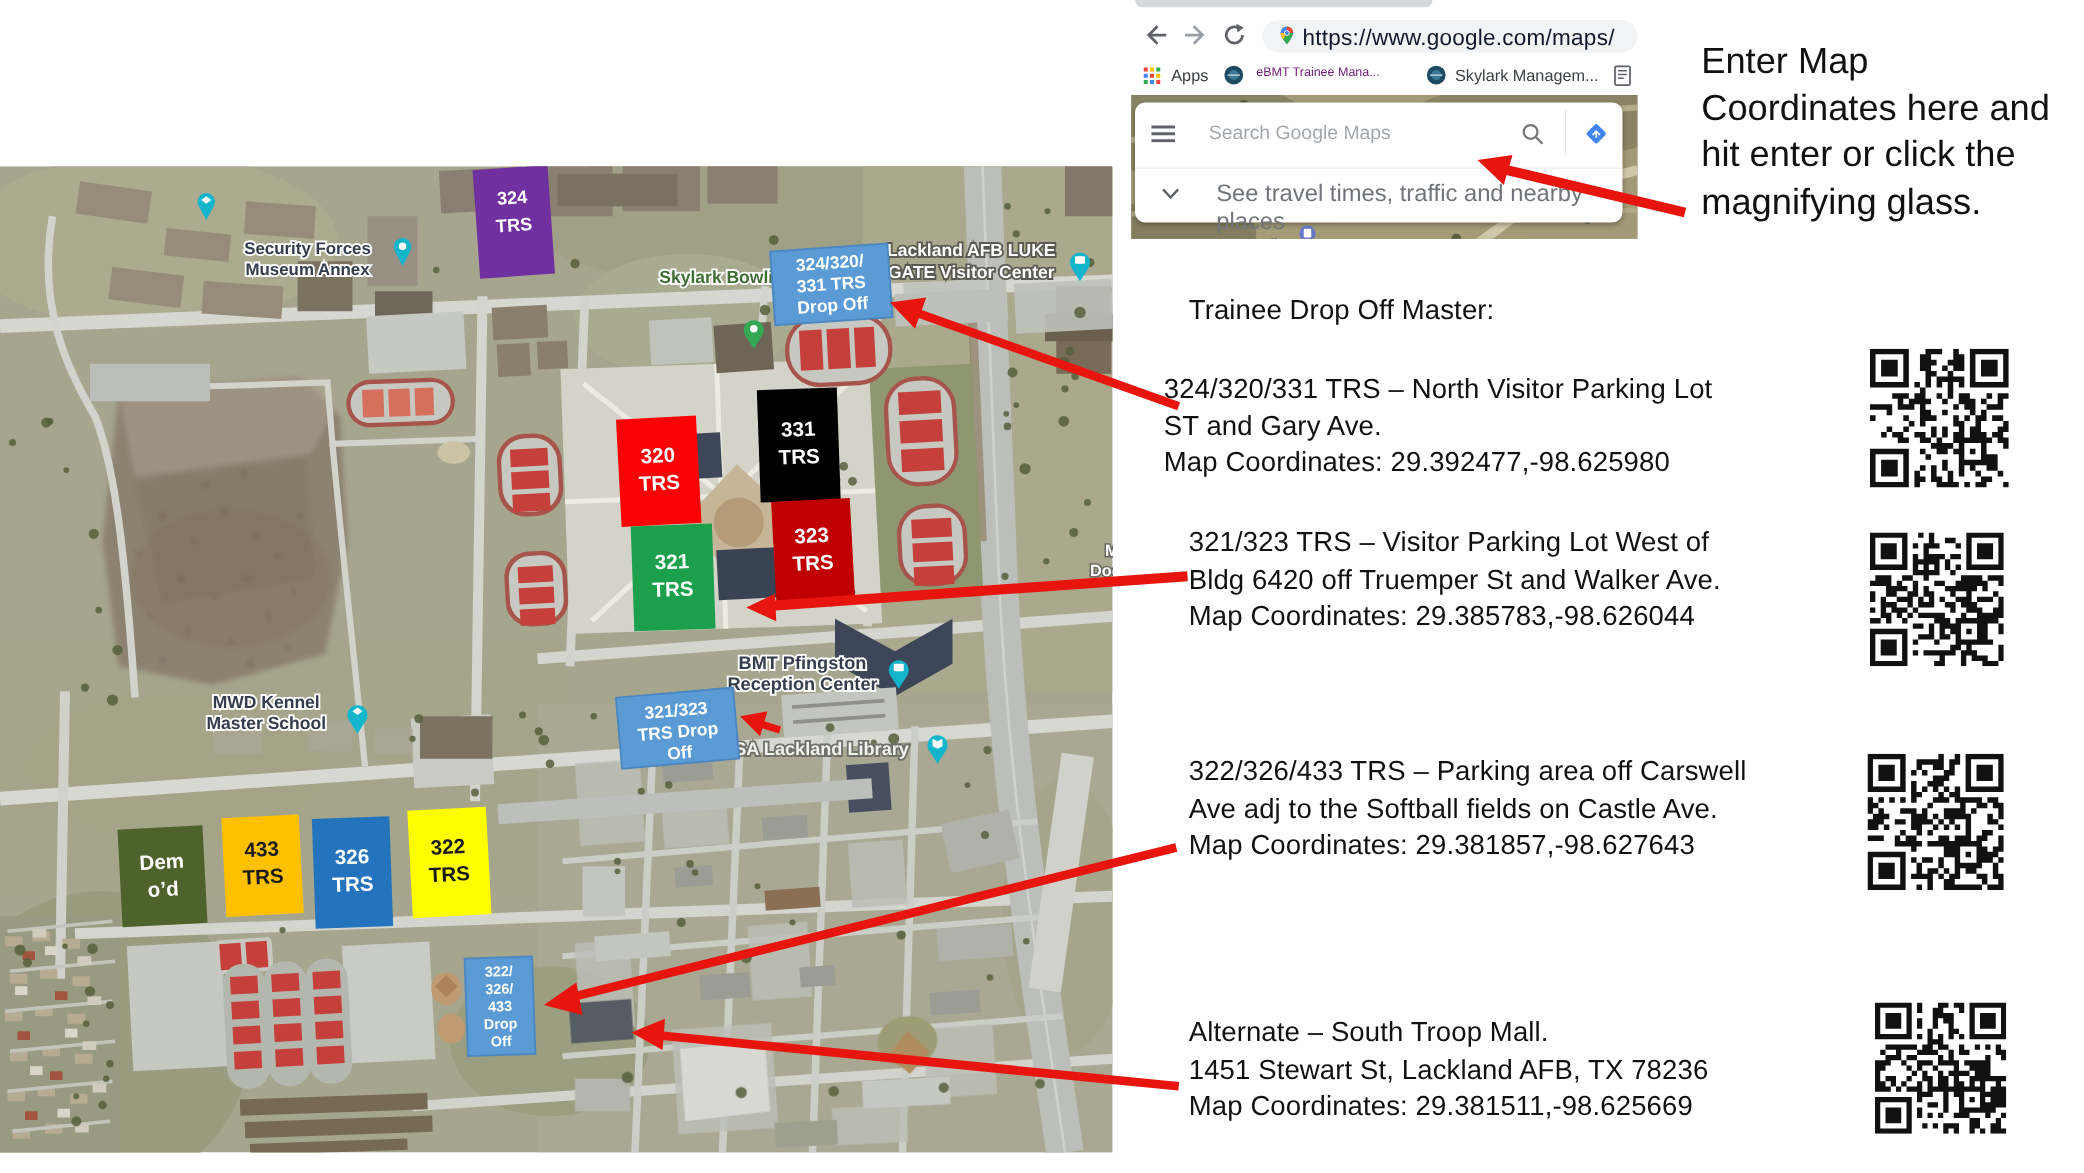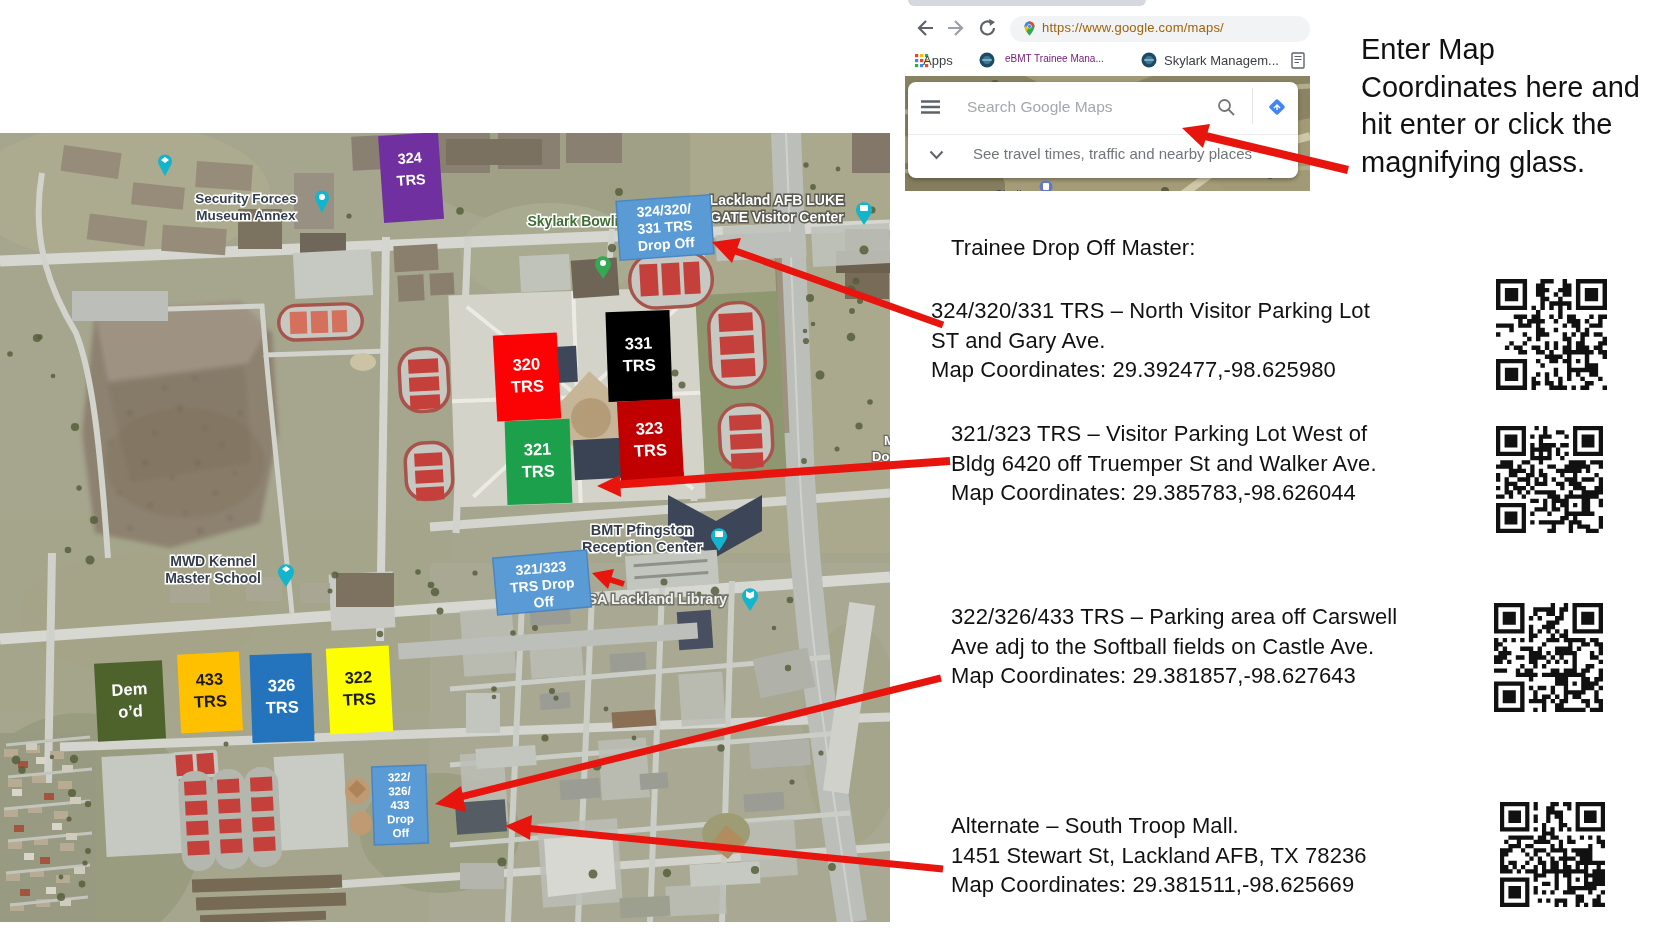--- a/index.html
+++ b/index.html
@@ -639,40 +639,40 @@
 
 <svg class="abs" style="left:116px;top:14px" width="17" height="17" viewBox="0 0 24 24">
         <path d="M12 2 C8 2 5 5 5 9 C5 14 12 22 12 22 C12 22 19 14 19 9 C19 5 16 2 12 2 Z" fill="#34a853"></path>
         <path d="M12 2 C8 2 5 5 5 9 L12 9 Z" fill="#4285f4"></path>
         <path d="M12 2 C16 2 19 5 19 9 L12 9 Z" fill="#ea4335"></path>
         <path d="M5 9 C5 11 6.5 14 8 16 L12 9 Z" fill="#fbbc04"></path>
         <circle cx="12" cy="9" r="3" fill="#fff"></circle>
         <circle cx="12" cy="9" r="2.2" fill="#4285f4"></circle>
       </svg>
 
-<div class="abs" style="left:137px;top:14px;font-size:13px;color:#a16207;letter-spacing:0.2px">https://www.google.com/maps/</div>
+<div class="abs" style="left:137px;top:14px;font-size:18px;color:#0f172a;letter-spacing:0.2px">https://www.google.com/maps/</div>
 </div>
 
 <div class="abs" style="left:0;top:46px;width:405px;height:30px;background:#ffffff">
 
 <svg class="abs" style="left:9px;top:7px" width="15" height="15" viewBox="0 0 15 15">
         <g>
           <rect x="1" y="1" width="3.2" height="3.2" fill="#ea4335"></rect>
           <rect x="6" y="1" width="3.2" height="3.2" fill="#fbbc04"></rect>
           <rect x="11" y="1" width="3.2" height="3.2" fill="#34a853"></rect>
           <rect x="1" y="6" width="3.2" height="3.2" fill="#4285f4"></rect>
           <rect x="6" y="6" width="3.2" height="3.2" fill="#ea4335"></rect>
           <rect x="11" y="6" width="3.2" height="3.2" fill="#fbbc04"></rect>
           <rect x="1" y="11" width="3.2" height="3.2" fill="#34a853"></rect>
           <rect x="6" y="11" width="3.2" height="3.2" fill="#4285f4"></rect>
           <rect x="11" y="11" width="3.2" height="3.2" fill="#ea4335"></rect>
         </g>
       </svg>
 
-<div class="abs" style="left:18px;top:7px;font-size:13px;color:#3c4043">Apps</div>
+<div class="abs" style="left:32px;top:7px;font-size:13px;color:#3c4043">Apps</div>
 
 <svg class="abs" style="left:74px;top:6px" width="16" height="16" viewBox="0 0 16 16">
         <circle cx="8" cy="8" r="7.5" fill="#1c4b63"></circle>
         <circle cx="8" cy="8" r="4" fill="#3b7a96"></circle>
         <path d="M3 8 L13 8" stroke="#cde" stroke-width="1"></path>
       </svg>
 
 <div class="abs" style="left:100px;top:7px;font-size:10px;color:#701a75">eBMT Trainee Mana...</div>
 
 <svg class="abs" style="left:236px;top:6px" width="16" height="16" viewBox="0 0 16 16">
@@ -729,21 +729,21 @@
         <rect x="4" y="4" width="12" height="12" rx="2" fill="#4285f4" transform="rotate(45 10 10)"></rect>
         <path d="M7 11 L10 8 L13 11 M10 8 L10 13" stroke="#fff" stroke-width="1.4" fill="none"></path>
       </svg>
 
 <div class="abs" style="left:3px;top:58px;width:390px;height:1px;background:#ececec"></div>
 
 <svg class="abs" style="left:24px;top:74px" width="15" height="10" viewBox="0 0 15 10">
         <path d="M1.5 1.5 L7.5 8 L13.5 1.5" stroke="#5f6368" stroke-width="2" fill="none"></path>
       </svg>
 
-<div class="abs" style="left:68px;top:69px;font-size:15px;color:#717579">See travel times, traffic and nearby places</div>
+<div class="abs" style="left:68px;top:69px;font-size:19px;color:#717579">See travel times, traffic and nearby places</div>
 
 <div class="abs" style="left:90px;top:113px;font-size:12px;font-weight:normal;color:#fff;text-shadow:-1px 0 #444,1px 0 #444,0 1px #444,0 -1px #444">Shell</div>
 
 <svg class="abs" style="left:133px;top:103px" width="16" height="22" viewBox="0 0 16 22">
         <path d="M8 22 L3 12 A6.5 6.5 0 1 1 13 12 Z" fill="#6378c9"></path>
         <rect x="5" y="4" width="6" height="7" rx="1" fill="#fff"></rect>
       </svg>
 
 <div class="abs" style="left:55px;top:119px;width:20px;height:14px;background:#a3a3a3;border-radius:4px;border:1px solid #999;font-size:9.5px;color:#333;text-align:right;line-height:13px">90</div>
 </div>

